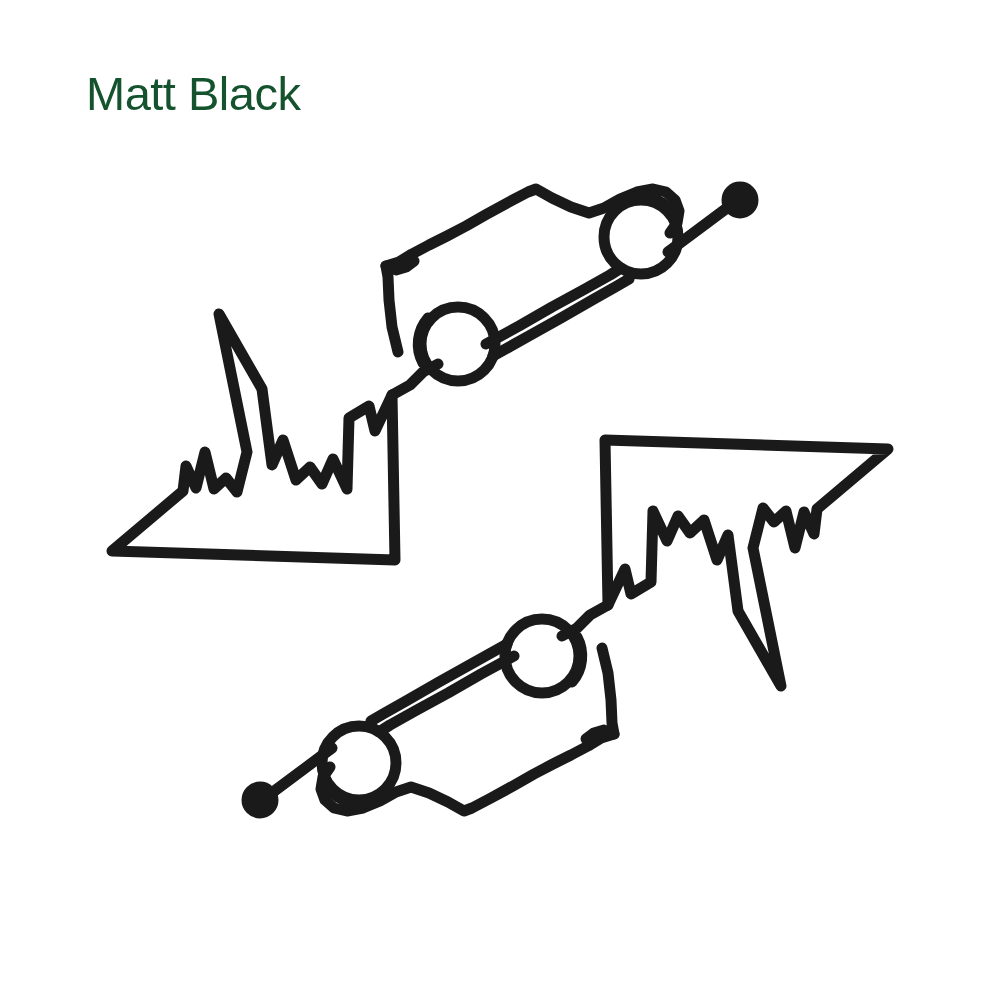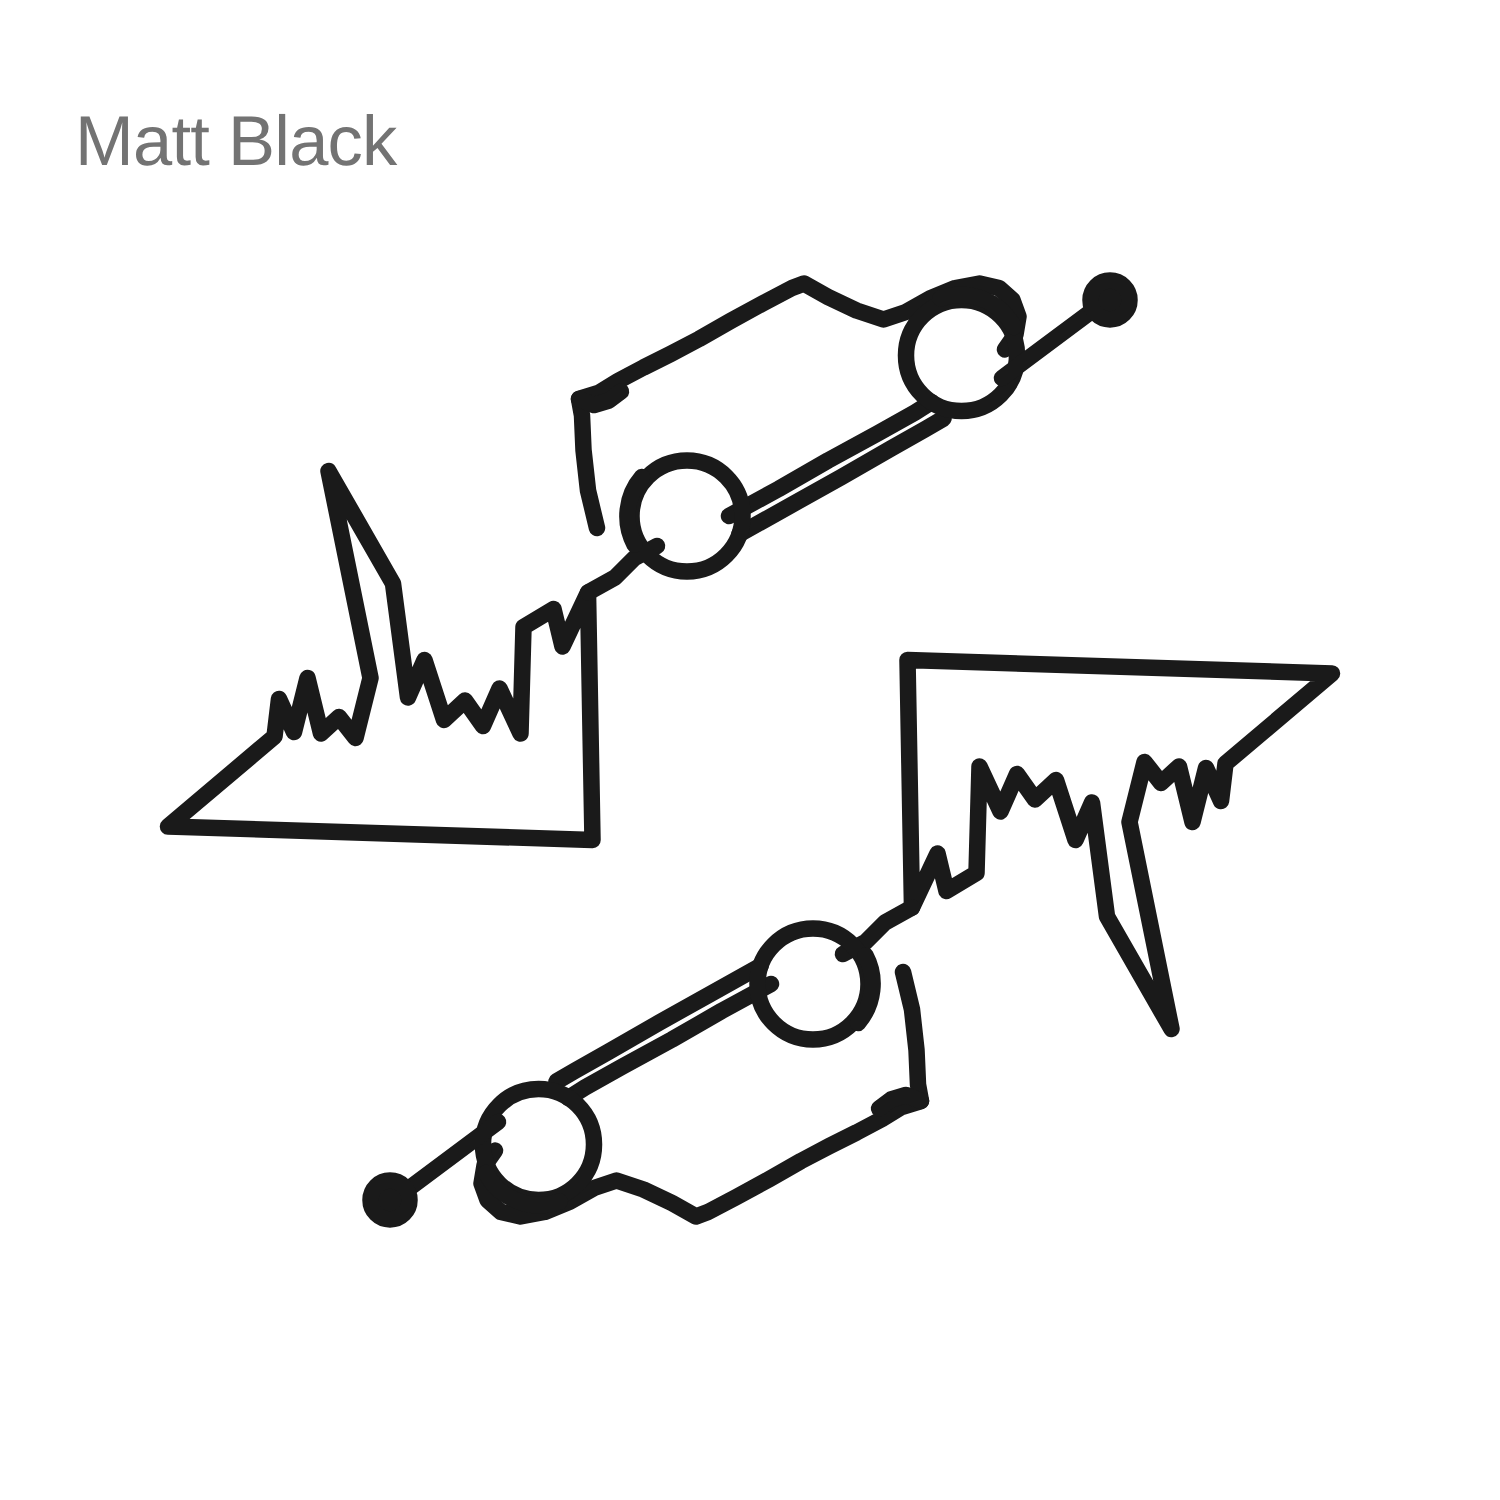--- a/index.html
+++ b/index.html
@@ -227,15 +227,15 @@
         <path d="M676,218
                  A40,40 0 0 0 627,199"></path>
 
         <path d="M668,252 L731,205"></path>
         <circle cx="740" cy="200" r="13" fill="#1a1a1a" stroke="#1a1a1a"></circle>
       </g>
 
     </g>
   </svg>
 
-  <div id="color-label" style="color: #737373;">Matt Black</div>
+  <div id="color-label" style="color: #14532d; margin-left: 36px;">Matt Black</div>
 
 </div>
 
 </body></html>

